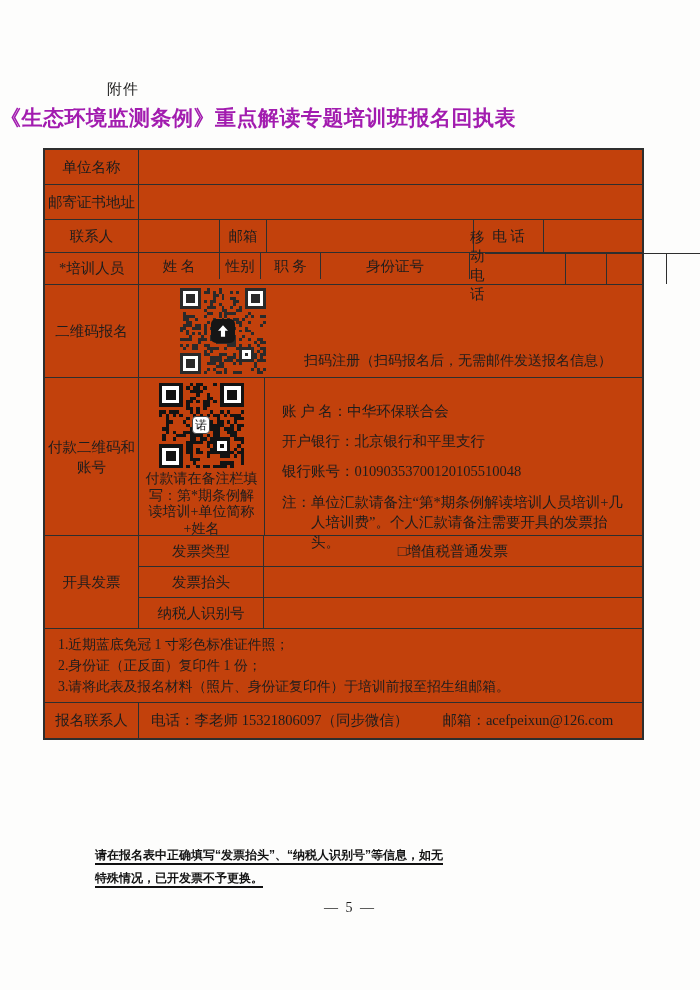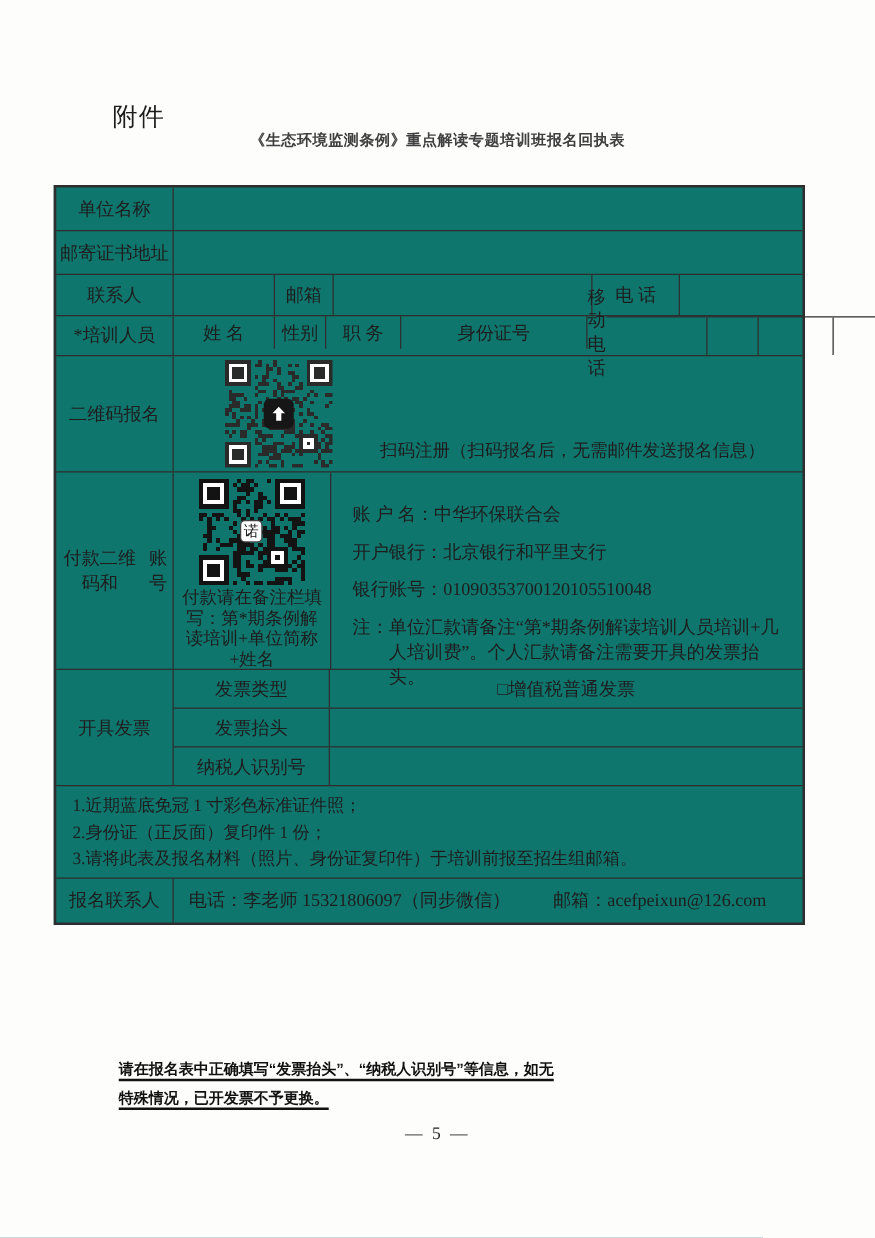--- a/index.html
+++ b/index.html
@@ -1,27 +1,27 @@
 <!DOCTYPE html>
 <html><head>
 <meta charset="utf-8">
 <style>
   html,body{margin:0;padding:0;background:#e9e9e9;}
   .page{
     width:700px;height:990px;background:#fdfdfc;position:relative;margin:0 auto;
     font-family:"Liberation Serif","DejaVu Serif",serif;color:#1d1d1d;overflow:hidden;
   }
-  .attachment{position:absolute;left:90px;top:80px;font-size:20px;letter-spacing:1px;}
+  .attachment{position:absolute;left:107px;top:80px;font-size:15px;letter-spacing:1px;}
   .title{
-    position:absolute;left:0;top:104px;width:100%;text-align:center;
-    font-family:"Liberation Sans","DejaVu Sans",sans-serif;font-weight:bold;font-size:12px;
-    letter-spacing:0.5px;color:#404040;
-  }
-  
-  .tbl{position:absolute;left:43px;top:148px;width:597px;border:2px solid #2e2e2e;background:#0f766e;}
+    position:absolute;left:0;top:104px;width:100%;
+    font-family:"Liberation Sans","DejaVu Sans",sans-serif;font-weight:bold;font-size:21px;
+    letter-spacing:0.5px;color:#a21caf;
+  }
+  
+  .tbl{position:absolute;left:43px;top:148px;width:597px;border:2px solid #2e2e2e;background:#c2410c;}
   .row{display:flex;align-items:stretch;}
   .row + .row{border-top:1px solid #2e2e2e;}
   .c{box-sizing:border-box;flex:0 0 auto;}
   .vr{border-right:1px solid #2e2e2e;}
   .lab{display:flex;align-items:center;justify-content:center;font-size:14.5px;text-align:center;}
   .w-label{width:94px;}
   .grow{flex:1 1 auto;}
   .h34{height:34px}.h32{height:32px}
   
   .pright{flex:1 1 auto;display:flex;flex-direction:row;}
@@ -35,21 +35,21 @@
   .qr1{position:absolute;left:41px;top:3px;width:86px;height:86px;}
   .qr1 svg.code{width:86px;height:86px;display:block;}
   .qr-logo{
     position:absolute;left:31px;top:31px;width:24px;height:24px;background:#161616;
     border-radius:5px;display:flex;align-items:center;justify-content:center;
   }
   .qr-logo svg{width:16px;height:16px;display:block;}
   .scan-note{position:absolute;left:145px;bottom:7px;font-size:14px;white-space:nowrap;margin-left:20px;}
   
   .payh{height:157px;}
-  .paylab{flex-direction:row;line-height:20px;}
+  .paylab{flex-direction:column;line-height:20px;}
   .payqrcol{width:126px;display:flex;flex-direction:column;align-items:center;padding-top:5px;}
   .qr2wrap{position:relative;width:85px;height:85px;}
   .qr2wrap svg.code{width:85px;height:85px;display:block;}
   .qr-badge{
     position:absolute;left:33px;top:33px;width:18px;height:18px;background:#fff;border-radius:4px;
     display:flex;align-items:center;justify-content:center;font-size:12px;color:#222;
     border:1px solid #444;box-sizing:border-box;
   }
   .pay-caption{width:118px;margin-top:3px;font-size:14px;line-height:16.5px;text-align:center;}
   .payinfo{flex:1 1 auto;padding:24px 8px 0 17px;font-size:14.5px;}

